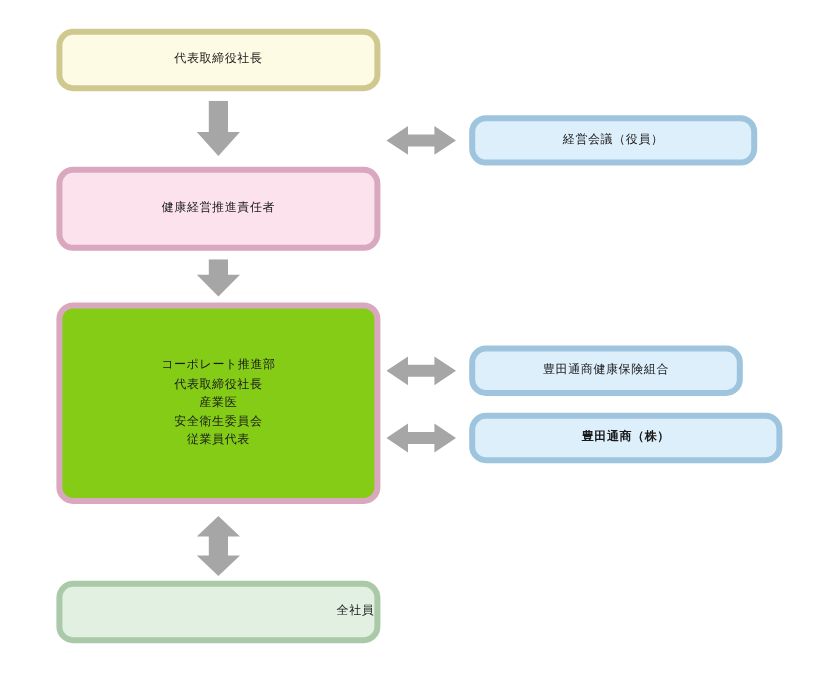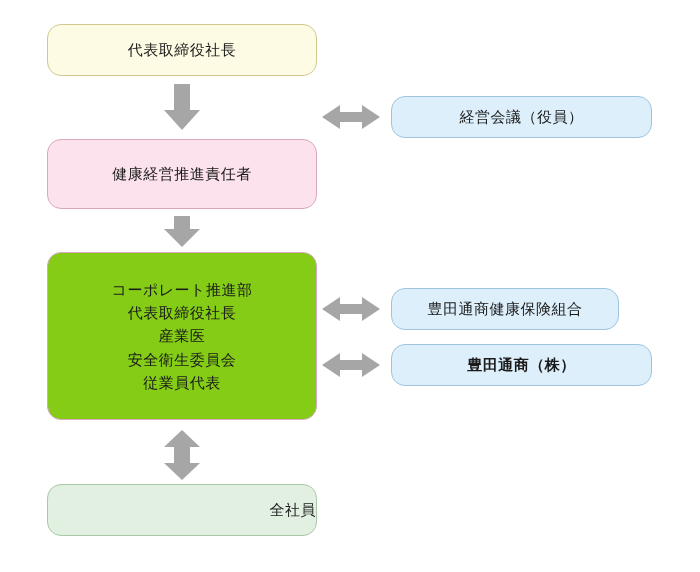--- a/index.html
+++ b/index.html
@@ -22,23 +22,23 @@
   .node {
     position: absolute;
     box-sizing: border-box;
     border-radius: 14px;
     display: flex;
     flex-direction: column;
     align-items: center;
     justify-content: center;
     text-align: center;
     line-height: 1.55;
-    font-size: 15px;
+    font-size: 10px;
     letter-spacing: 0.5px;
-    border: 1px solid #000000;
+    border: 5px solid #000000;
   }
   .node .line {
     display: block;
     white-space: nowrap;
   }
   .n-president {
     left: 47px;  top: 24px;  width: 270px; height: 52px;
     background: #fdfbe4;
     border-color: #cfc98f;
   }
@@ -52,21 +52,21 @@
     background: #84cc16;
     border-color: #d9a8bf;
   }
   .n-allstaff {
     left: 47px;  top: 484px; width: 270px; height: 52px;
     background: #e2f0e2;
     border-color: #a9c9a9;
     align-items: flex-end;
   }
   .n-board {
-    left: 391px; top: 96px;  width: 261px; height: 42px;
+    left: 391px; top: 96px;  width: 240px; height: 42px;
     background: #ddeffb;
     border-color: #9ec4de;
   }
   .n-insurance {
     left: 391px; top: 288px; width: 228px; height: 42px;
     background: #ddeffb;
     border-color: #9ec4de;
   }
   .n-company {
     left: 391px; top: 344px; width: 261px; height: 42px;

